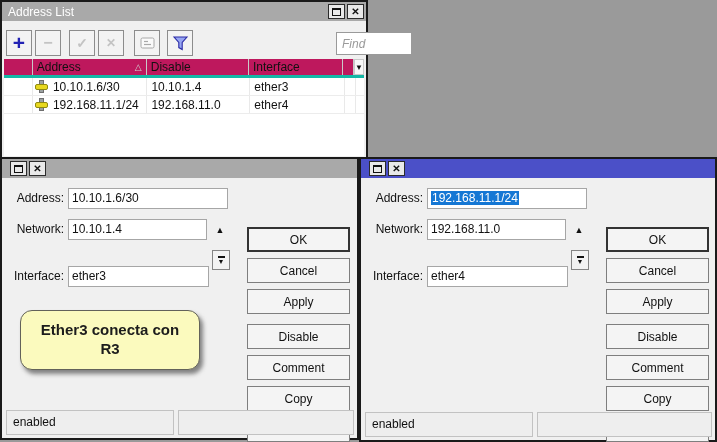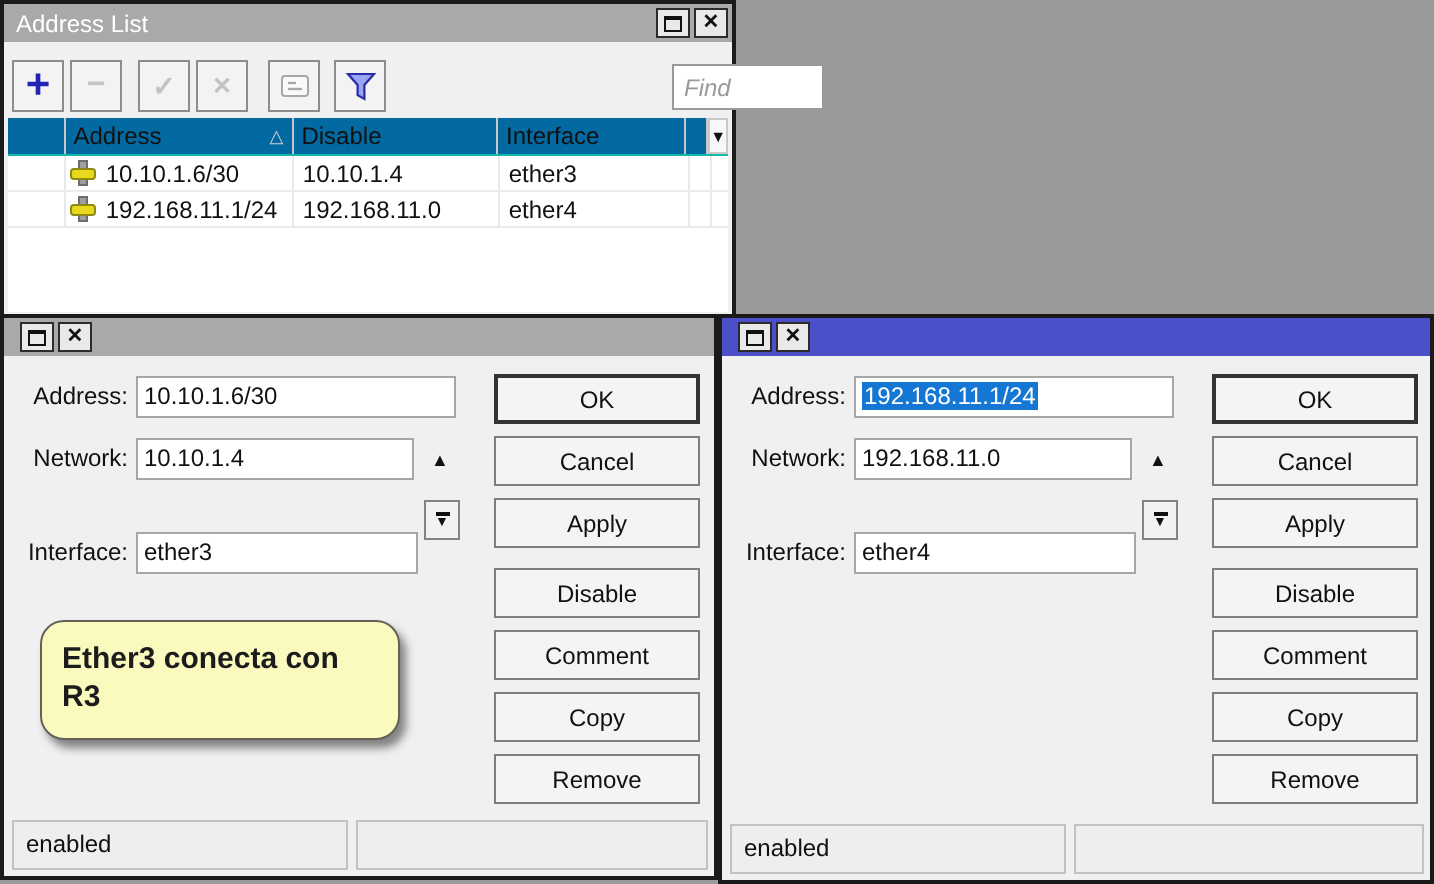--- a/index.html
+++ b/index.html
@@ -31,21 +31,21 @@
     display:flex; align-items:center; justify-content:center; }
   .glyph-plus  { font-size:21px; font-weight:900; color:#2222b4; line-height:1; margin-top:-2px; }
   .glyph-dis   { color:#c3c3c3; font-weight:bold; }
   .find-input { position:absolute; top:30px; left:334px; width:76px; height:23px;
     border:1px solid #9a9a9a; background:#fff; padding:0 5px;
     font-family:"Liberation Sans",sans-serif; font-size:12px; }
   .find-input::placeholder { color:#9a9a9a; font-style:italic; }
 
   
   .table { position:absolute; left:2px; right:2px; top:57px; bottom:2px; background:#fff; }
-  .thead { display:flex; height:19px; background:#0369a1; border-bottom:1px solid #14b8a6;
+  .thead { display:flex; height:19px; background:#be185d; border-bottom:3px solid #14b8a6;
     font-size:12px; align-items:stretch; }
   .hc { display:flex; align-items:center; padding:0 4px; border-right:1px solid #c9c9c9; }
   .hc .sort { margin-left:auto; color:#d2d2d2; font-size:9px; }
   .hc0 { width:31px; } .hc1 { width:126px; } .hc2 { width:113px; } .hc3 { width:104px; }
   .hc4 { width:11px; }
   .hdd { flex:1; display:flex; align-items:center; justify-content:center;
     border:1px solid #c9c9c9; background:#f8f8f8; font-size:8px; color:#111; }
   .trow { display:flex; height:18px; align-items:stretch; font-size:12px;
     border-bottom:1px solid #ececec; }
   .tc { display:flex; align-items:center; padding:0 4px; border-right:1px solid #e9e9e9; }
@@ -69,29 +69,29 @@
   .uparrow { position:absolute; left:209px; top:60px; width:18px; height:21px;
     display:flex; align-items:center; justify-content:center; font-size:9px; color:#111; }
   .combo { position:absolute; left:210px; top:91px; width:18px; height:20px;
     background:#f2f2f2; border:1px solid #848484;
     display:flex; flex-direction:column; align-items:center; justify-content:center; }
   .combo-bar { width:7px; height:2px; background:#111; margin-bottom:1px; }
   .combo-tri { font-size:7px; line-height:6px; color:#111; }
 
   .btn { position:absolute; left:245px; width:103px; height:25px;
     background:#f4f4f4; border:1px solid #7e7e7e; font-size:12px;
-    display:flex; align-items:center; justify-content:center; }
+    display:flex; align-items:center; justify-content:center;margin-top:40px; }
   .btn.default { border:2px solid #333; }
   .b1 { top:28px; } .b2 { top:59px; } .b3 { top:90px; }
   .b4 { top:125px; } .b5 { top:156px; } .b6 { top:187px; } .b7 { top:218px; }
 
   .note { position:absolute; left:18px; top:151px; width:180px; height:60px;
     background:#fbfabe; border:1px solid #62625a; border-radius:12px;
     box-shadow:3px 4px 4px rgba(70,70,70,0.65);
-    display:flex; align-items:center; justify-content:center; 
+    display:flex; align-items:center; justify-content:center; text-align:center;
     font-weight:bold; font-size:15px; color:#1c1c1c; padding:2px 10px; line-height:1.25; }
 
   .scell { position:absolute; bottom:3px; height:25px; background:#eeeeee;
     border:1px solid #c2c2c2; font-size:12px; line-height:23px; padding-left:6px;
     white-space:nowrap; overflow:hidden; }
   .scell1 { left:4px; width:168px; }
   .scell2 { left:176px; right:3px; }
 </style>
 </head>
 <body>

